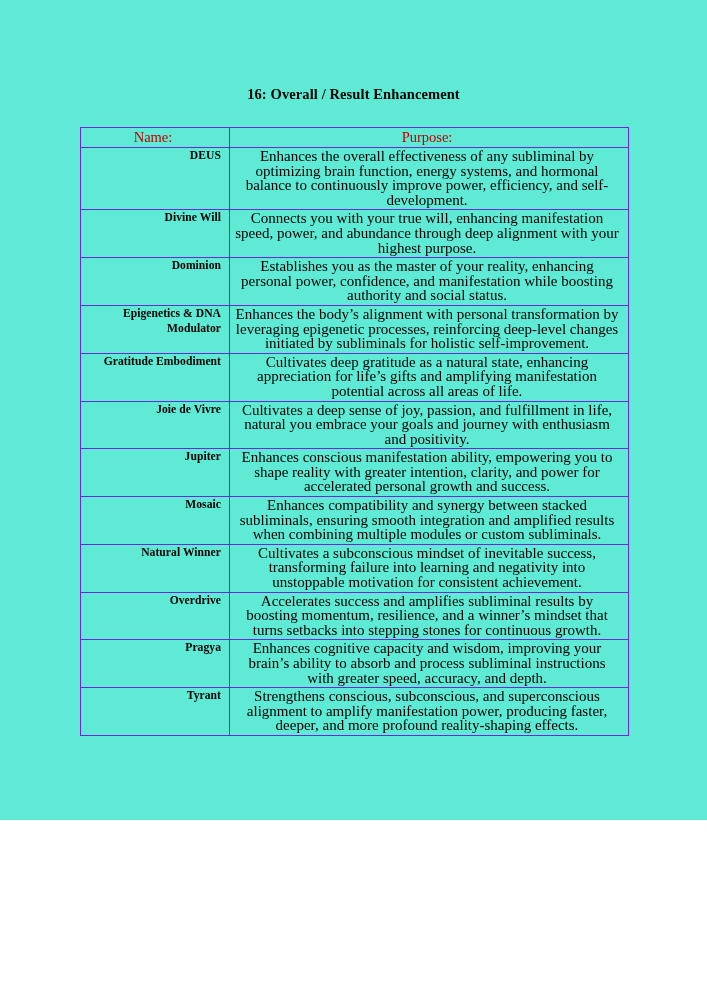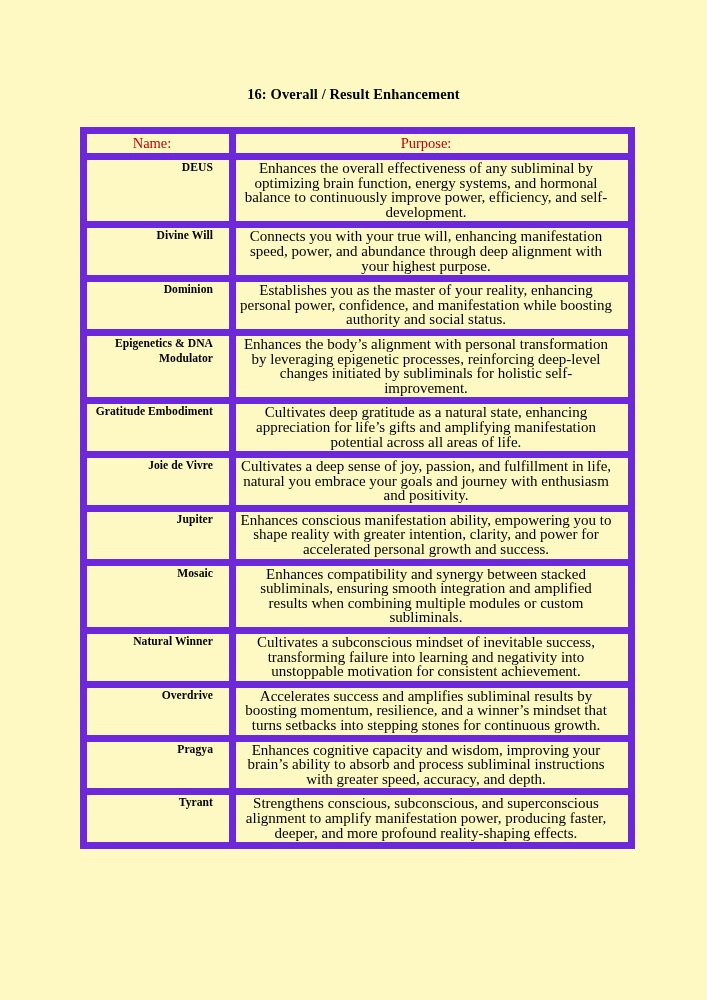--- a/index.html
+++ b/index.html
@@ -11,22 +11,22 @@
   body {
     width: 707px;
     height: 1000px;
     position: relative;
     font-family: "Liberation Serif", "DejaVu Serif", serif;
     color: #000000;
     overflow: hidden;
   }
   .page {
     width: 707px;
-    height: 1000px;
-    background: #fef9c3;
+    height: 820px;
+    background: #5eead4;
     box-sizing: border-box;
     position: relative;
   }
   .doc-title {
     position: absolute;
     left: 0;
     top: 85px;
     width: 707px;
     text-align: center;
     font-size: 14.5px;
@@ -43,22 +43,22 @@
   table.grid {
     width: 548px;
     border-collapse: collapse;
     table-layout: fixed;
   }
   table.grid col.c-name { width: 149px; }
   table.grid col.c-purpose { width: 399px; }
 
   table.grid th,
   table.grid td {
-    border: 7px solid #6d28d9;
-    padding: 1px 16px 2px 4px;
+    border: 1px solid #6d28d9;
+    padding: 1px 8px 2px 4px;
     vertical-align: top;
     line-height: 14.6px;
   }
   table.grid thead th {
     text-align: center;
     font-weight: normal;
     font-size: 14.5px;
     color: #C00000;
     padding-top: 1px;
     padding-bottom: 2px;

